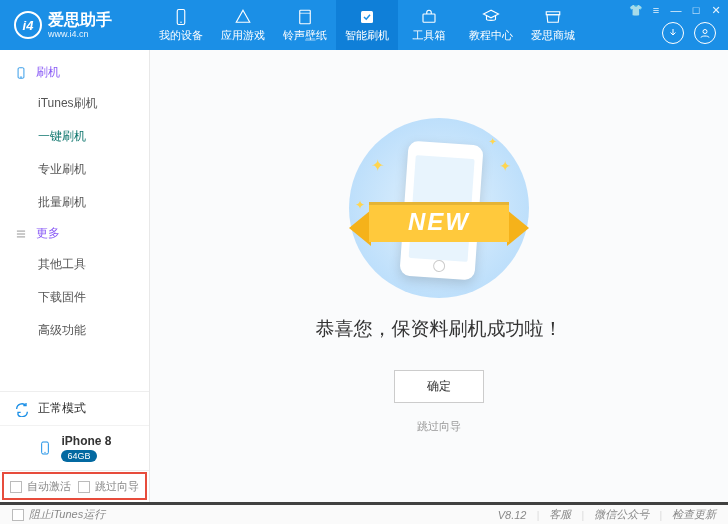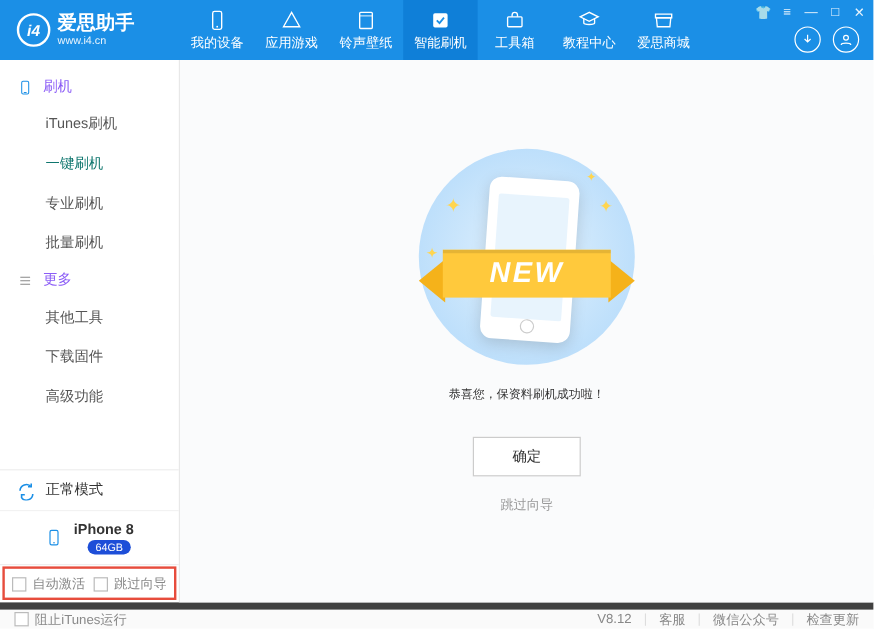--- a/index.html
+++ b/index.html
@@ -28,47 +28,47 @@
 .group-hd { display: flex; align-items: center; gap: 8px; padding: 6px 14px; font-size: 12px; color: #8b5cf6; }
 .group-hd svg { width: 14px; height: 14px; stroke: #1b8fe6; fill: none; stroke-width: 1.5; }
 .group-hd.more svg { stroke: #888; }
 .item { padding: 8px 14px 8px 38px; font-size: 12px; color: #555; cursor: pointer; }
 .item.active { color: #0f766e; }
 
 .status-box { border-top: 1px solid #eee; }
 .status-row { display: flex; align-items: center; gap: 8px; padding: 8px 14px; font-size: 12px; color: #333; border-bottom: 1px solid #f2f2f2; }
 .status-row:last-child { border-bottom: none; justify-content: center; }
 .status-row svg { width: 16px; height: 16px; }
-.badge { display: inline-block; background: #1d4ed8; color: #fff; font-size: 9px; padding: 1px 6px; border-radius: 7px; margin-left: 12px; }
+.badge { display: inline-block; background: #0369a1; color: #fff; font-size: 9px; padding: 1px 6px; border-radius: 7px; margin-left: 0; }
 
 .checkbox-row { border-top: 1px solid #eee; padding: 8px 10px; display: flex; gap: 7px; }
 .checkbox-row.highlighted { outline: 2px solid #e74c3c; outline-offset: -4px; }
 .chk { display: flex; align-items: center; gap: 5px; font-size: 11px; color: #888; cursor: pointer; }
 .chk-box { width: 12px; height: 12px; border: 1px solid #bbb; background: #fff; }
 
 
 .main { flex: 1; background: #fafbfc; display: flex; flex-direction: column; align-items: center; justify-content: center; position: relative; }
 .illus { width: 180px; height: 180px; position: relative; margin-bottom: 18px; }
 .circle-bg { position: absolute; inset: 0; border-radius: 50%; background: radial-gradient(circle, #e3f2fd 0%, #bbdefb 75%, #a3d4f7 100%); }
 .star { position: absolute; color: #ffd54f; font-size: 12px; }
 .phone { position: absolute; left: 55px; top: 25px; width: 75px; height: 135px; background: #fff; border-radius: 10px; box-shadow: 0 4px 12px rgba(0,0,0,.15); transform: rotate(4deg); }
 .phone::before { content: ""; position: absolute; left: 8px; right: 8px; top: 14px; bottom: 18px; background: #e8f4fd; border-radius: 2px; }
 .phone::after { content: ""; position: absolute; left: 50%; bottom: 6px; width: 10px; height: 10px; margin-left: -5px; border: 1px solid #ccc; border-radius: 50%; }
 .ribbon { position: absolute; left: -10px; top: 80px; width: 200px; height: 50px; }
 .ribbon-main { position: absolute; left: 30px; right: 30px; top: 4px; height: 40px; background: #ffc93c; display: flex; align-items: center; justify-content: center; color: #fff; font-weight: 700; font-size: 24px; letter-spacing: 2px; font-style: italic; box-shadow: 0 3px 0 rgba(0,0,0,.1) inset; }
 .ribbon-end { position: absolute; top: 12px; width: 0; height: 0; border-top: 18px solid transparent; border-bottom: 18px solid transparent; }
 .ribbon-end.left { left: 10px; border-right: 22px solid #f5b21a; }
 .ribbon-end.right { right: 10px; border-left: 22px solid #f5b21a; }
 
-.msg { font-size: 10px; color: #333; margin-bottom: 28px; }
+.msg { font-size: 19px; color: #333; margin-bottom: 28px; }
 .btn-ok { padding: 7px 32px; border: 1px solid #ccc; background: #fff; font-size: 12px; color: #333; cursor: pointer; margin-bottom: 16px; }
 .link-log { font-size: 11px; color: #999; cursor: pointer; }
 
 
-.footer { height: 22px; border-top: 6px solid #404040; background: #fafafa; display: flex; align-items: center; padding: 0 12px; font-size: 11px; color: #888; }
+.footer { height: 22px; border-top: 3px solid #404040; background: #fafafa; display: flex; align-items: center; padding: 0 12px; font-size: 11px; color: #888; font-style: italic; }
 .footer .chk { color: #888; }
 .footer-right { margin-left: auto; display: flex; gap: 10px; align-items: center; }
 .footer-right span { cursor: pointer; }
 .sep { color: #ddd; cursor: default !important; }
 </style>
 </head>
 <body>
 
 <div class="header">
   <div class="logo-area">

